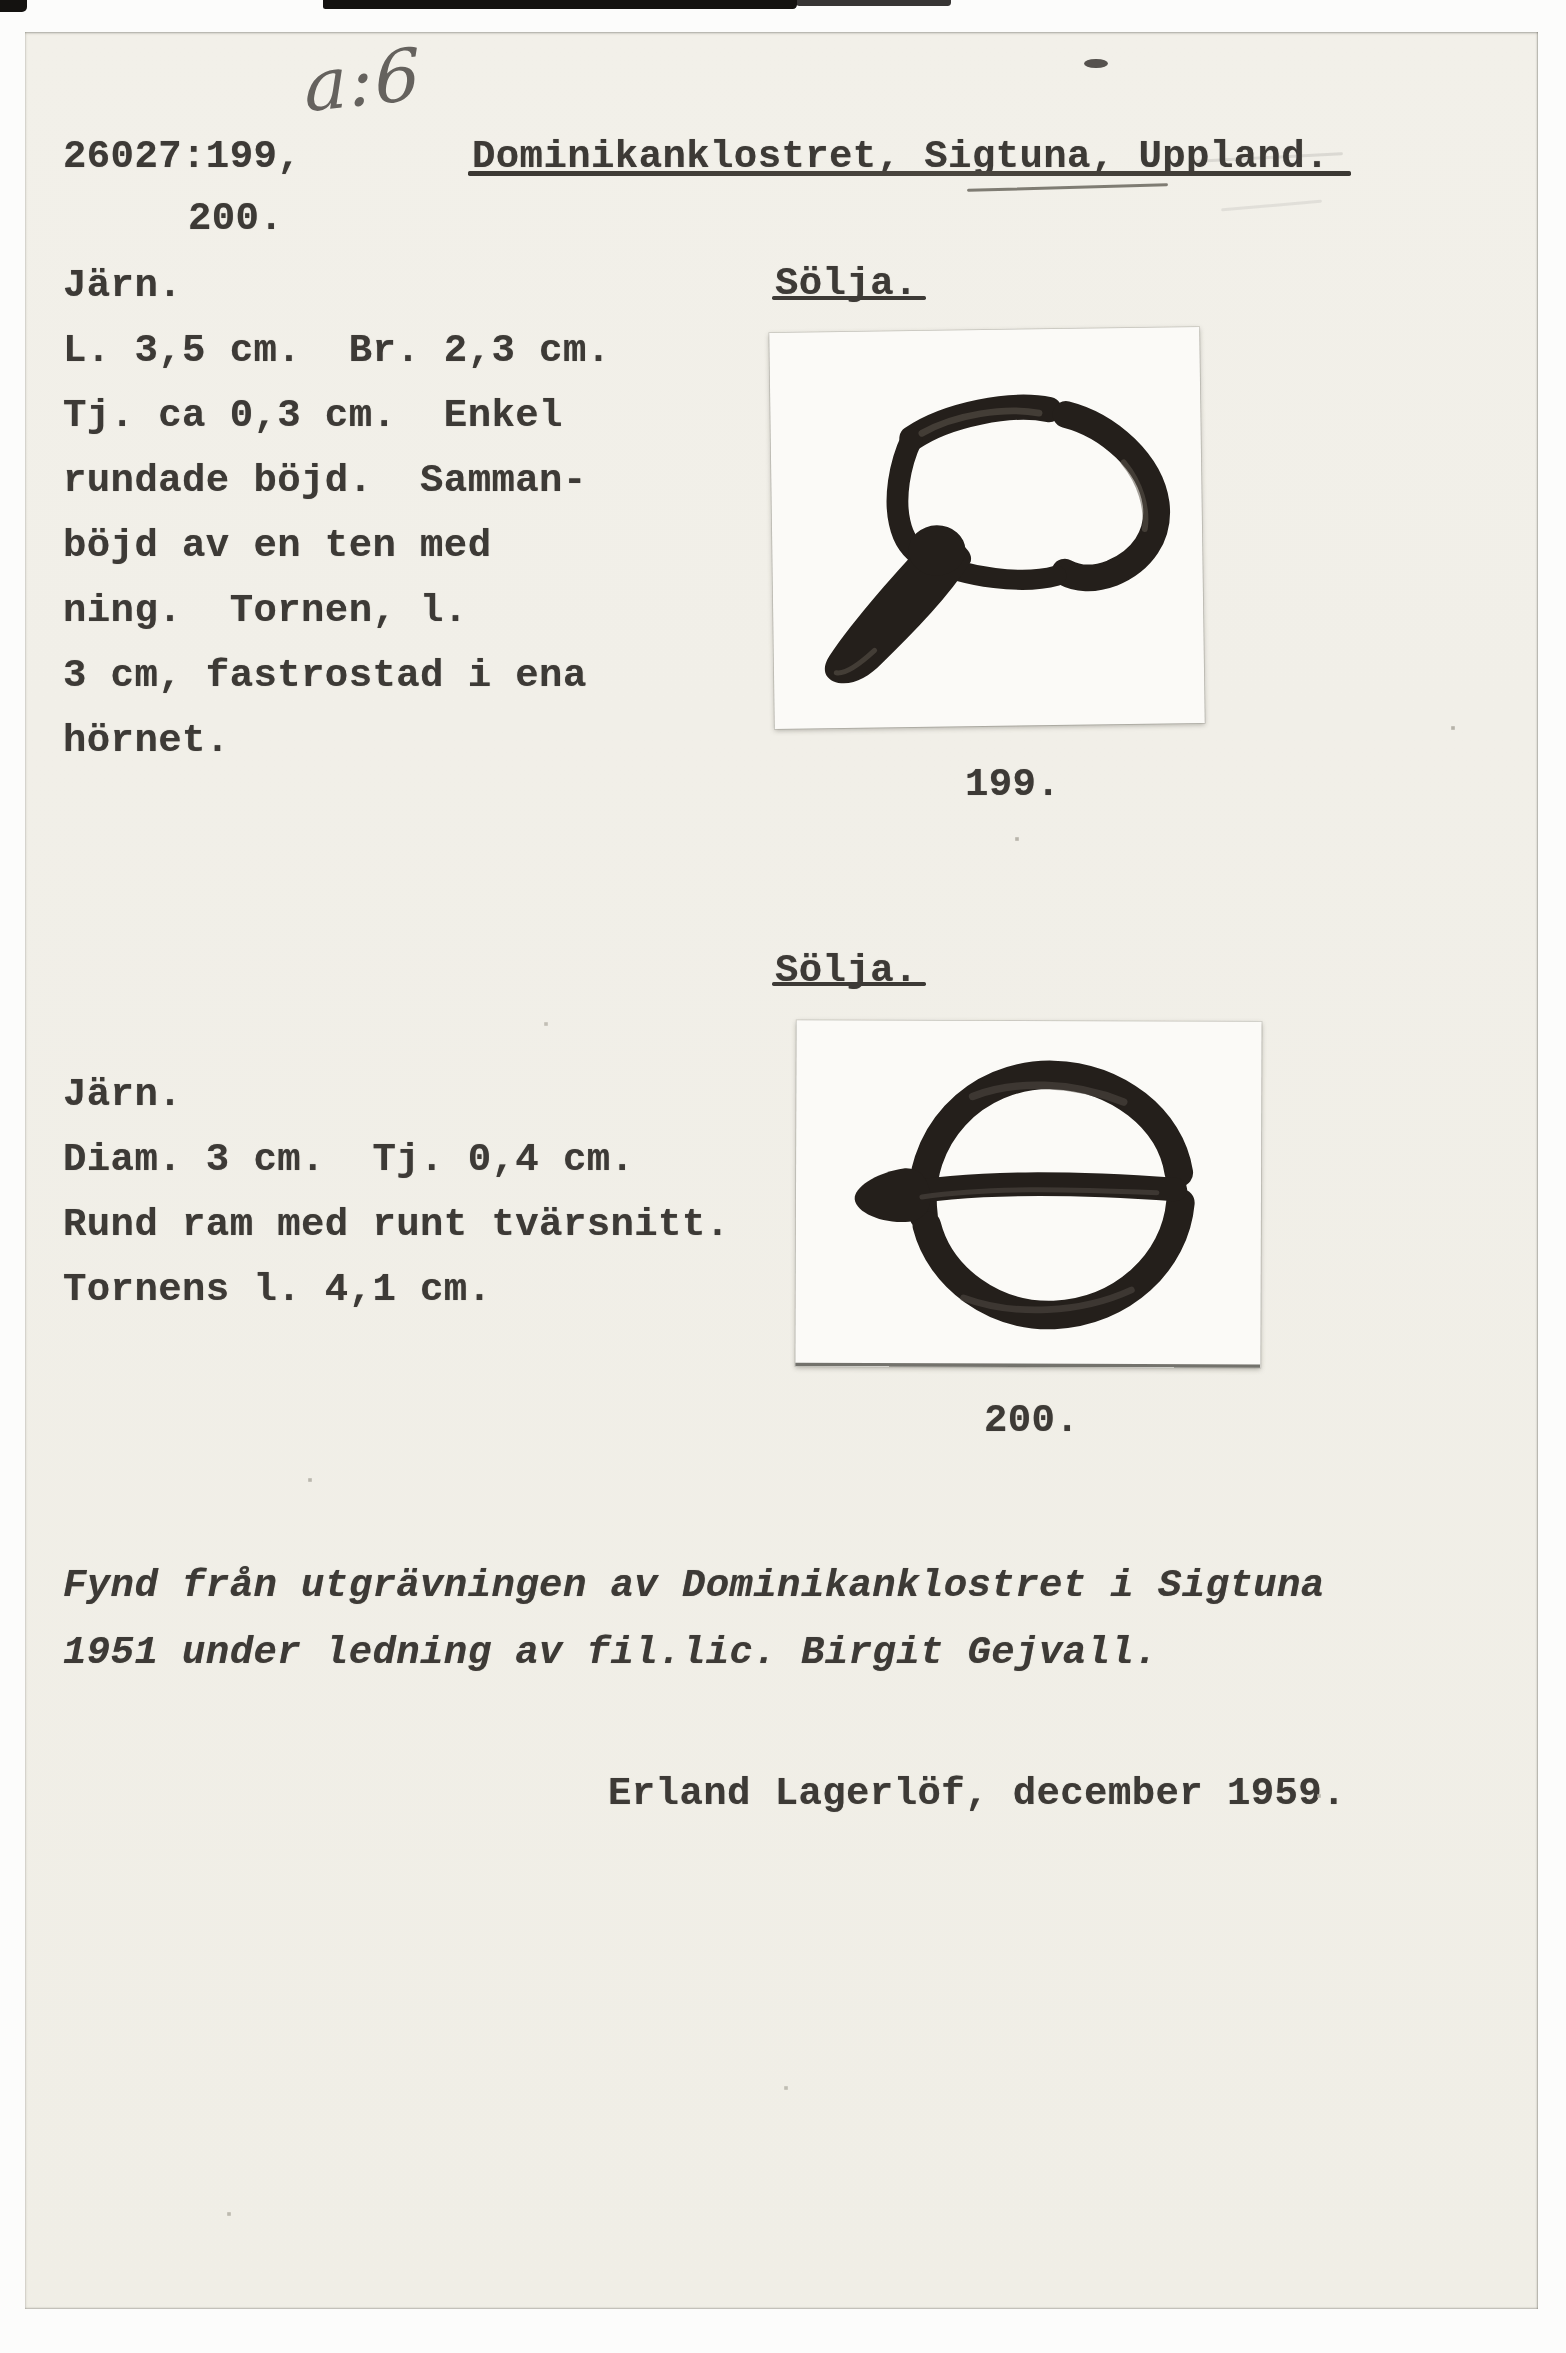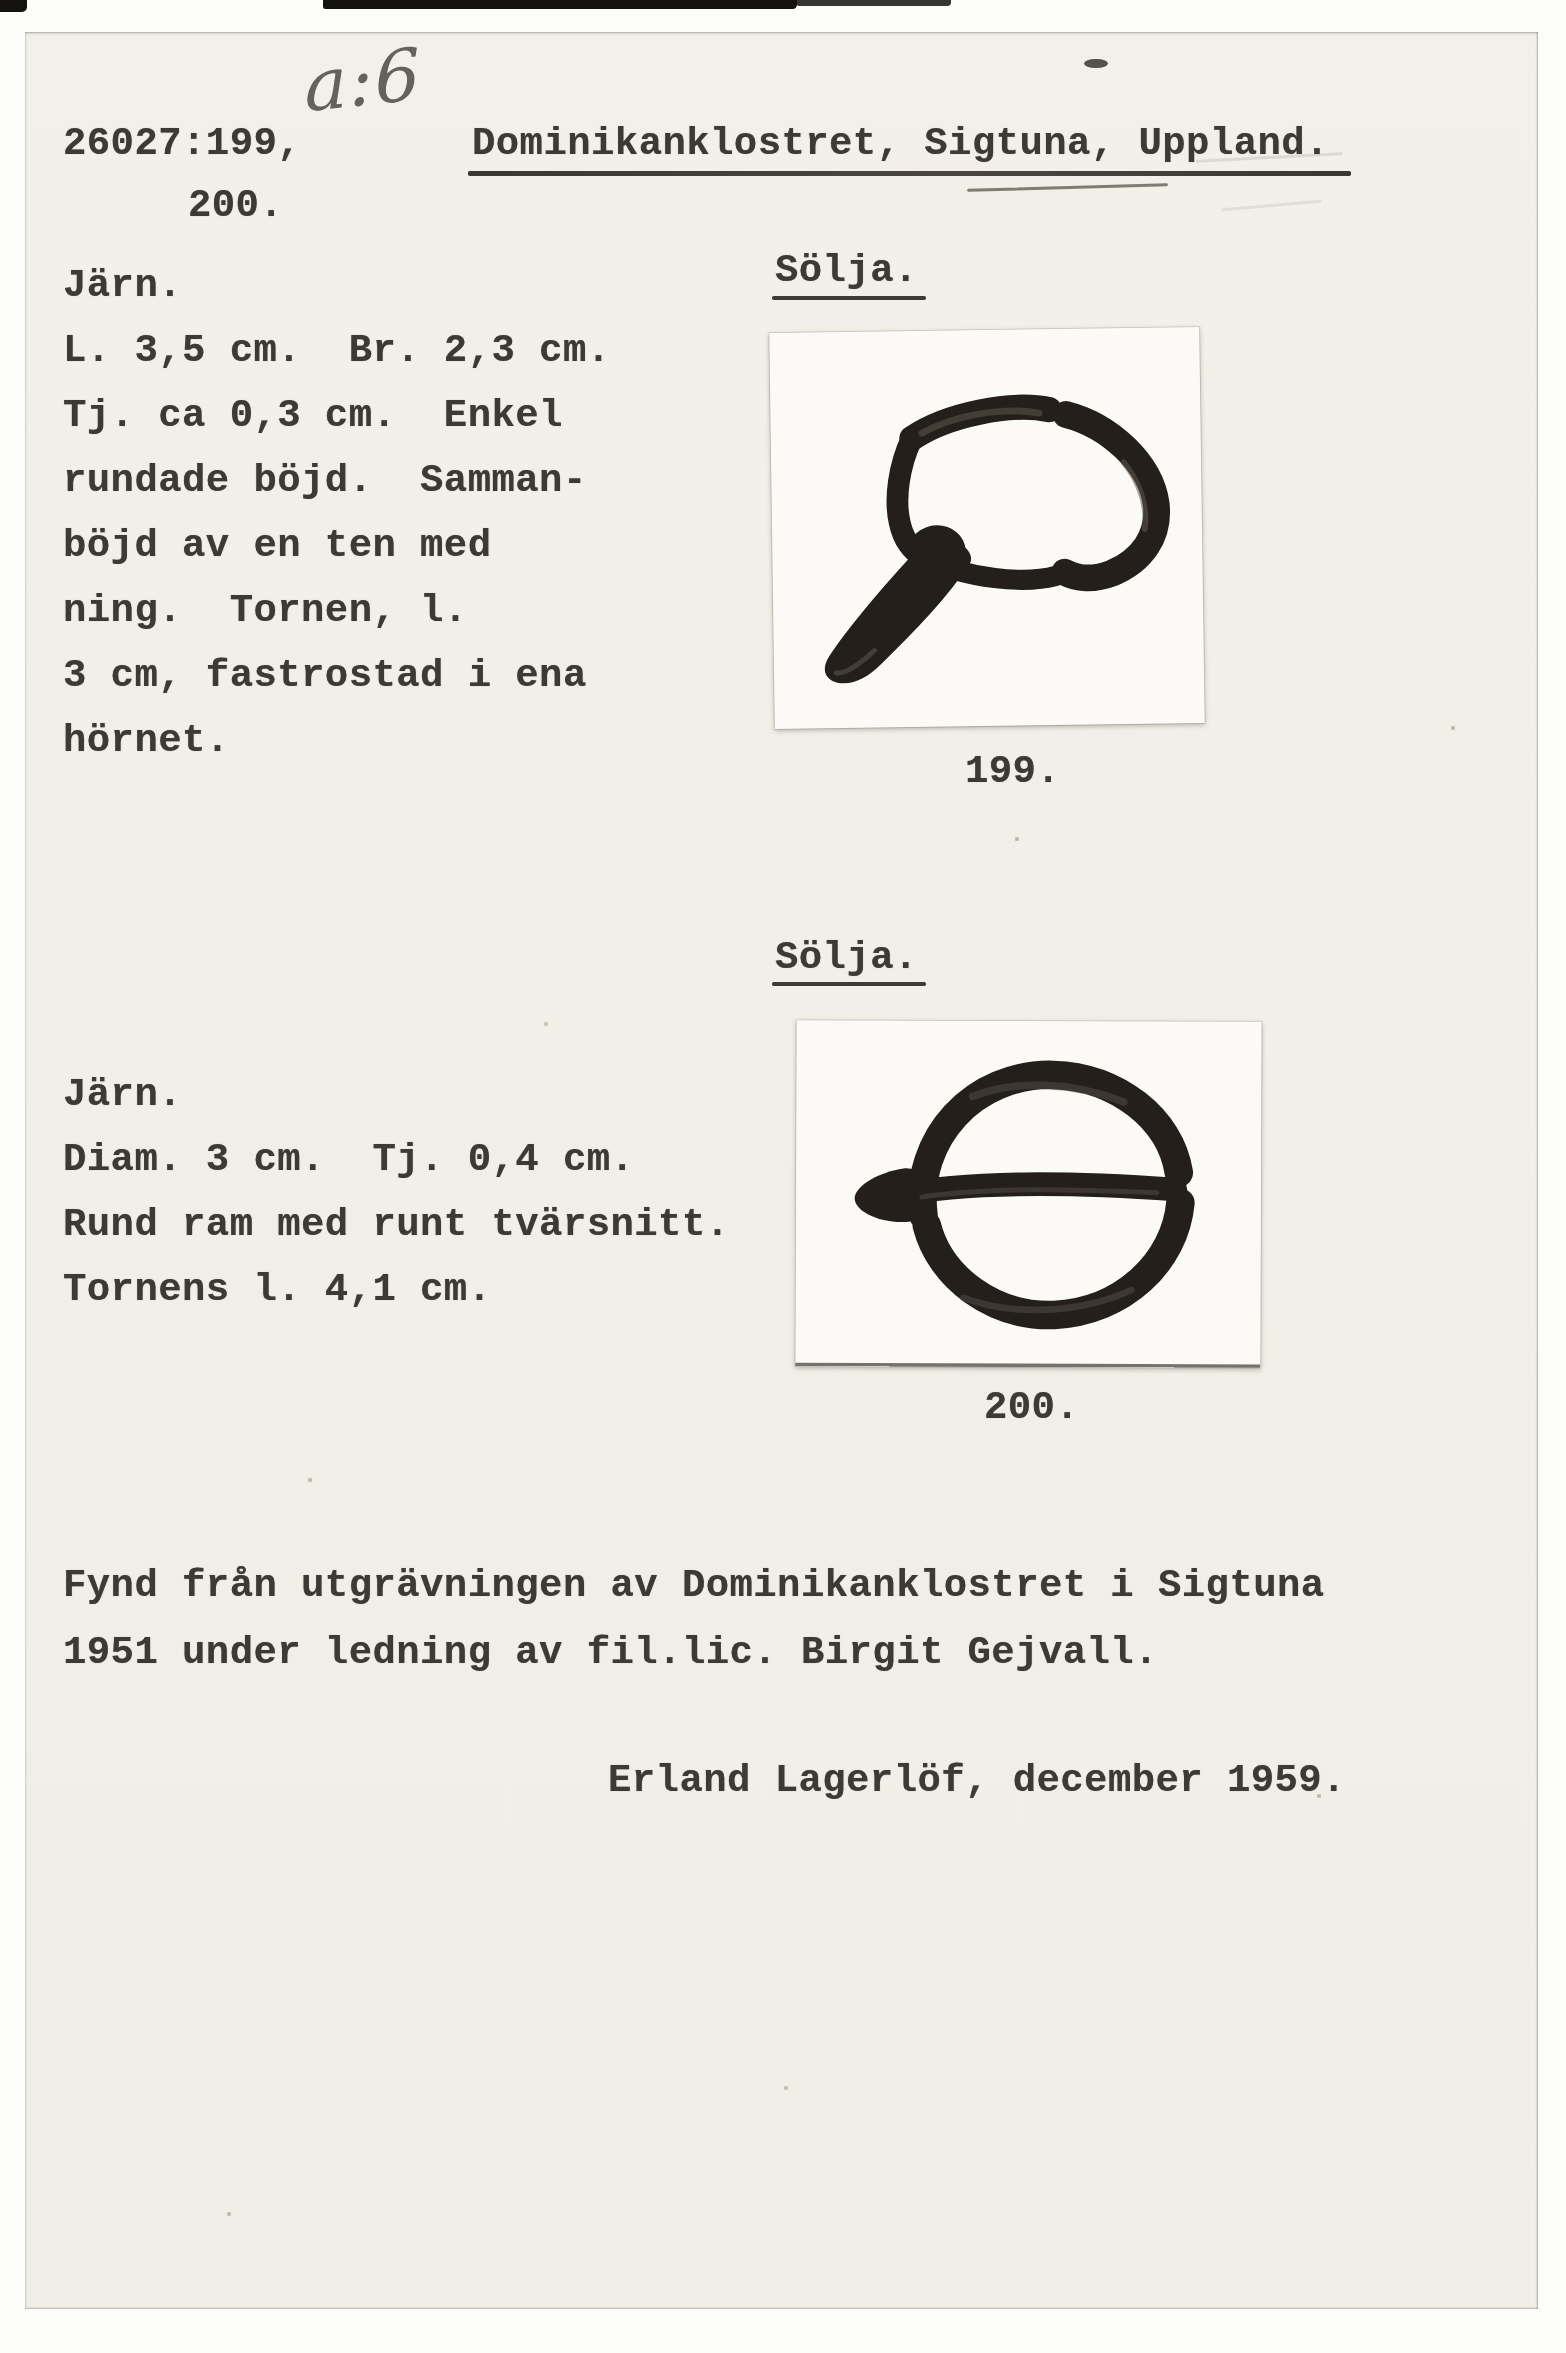--- a/index.html
+++ b/index.html
@@ -28,30 +28,31 @@
       inset 0 -1.7px 1.7px -0.8px rgba(120,118,110,.4);
   }
   
   .tw{
     position:absolute;
     font:700 39px/1.1 "Liberation Mono", monospace;
     color:#3d3a36;
     white-space:pre;
     letter-spacing:0.4px;
     text-shadow:0 0 0.8px rgba(61,58,54,.55);
+    margin-top:13px;
   }
   .desc-block{position:absolute;}
   .desc-block .tw-line{
     font:700 39px/65px "Liberation Mono", monospace;
     color:#3d3a36;
     white-space:pre;
     letter-spacing:0.4px;
     text-shadow:0 0 0.8px rgba(61,58,54,.55);
   }
-  .footer-block .tw-line{line-height:67px;}
+  .footer-block .tw-line{line-height:67px;font-style:italic;}
   
   .underline{position:absolute;background:#3d3a36;border-radius:1.7px;}
   .u-title{left:468px;top:170px;width:883px;height:5px;
            background:linear-gradient(90deg,#3b3833 0%,#4a463f 55%,#3b3833 100%);}
   .u-title-accent{left:967px;top:186px;width:201px;height:3.4px;background:#6b675e;
                   transform:rotate(-1.6deg);opacity:.85;}
   .u-h199{left:772px;top:295px;width:154px;height:4.2px;}
   .u-h200{left:772px;top:982px;width:154px;height:4.2px;}
   
   .handwritten{

